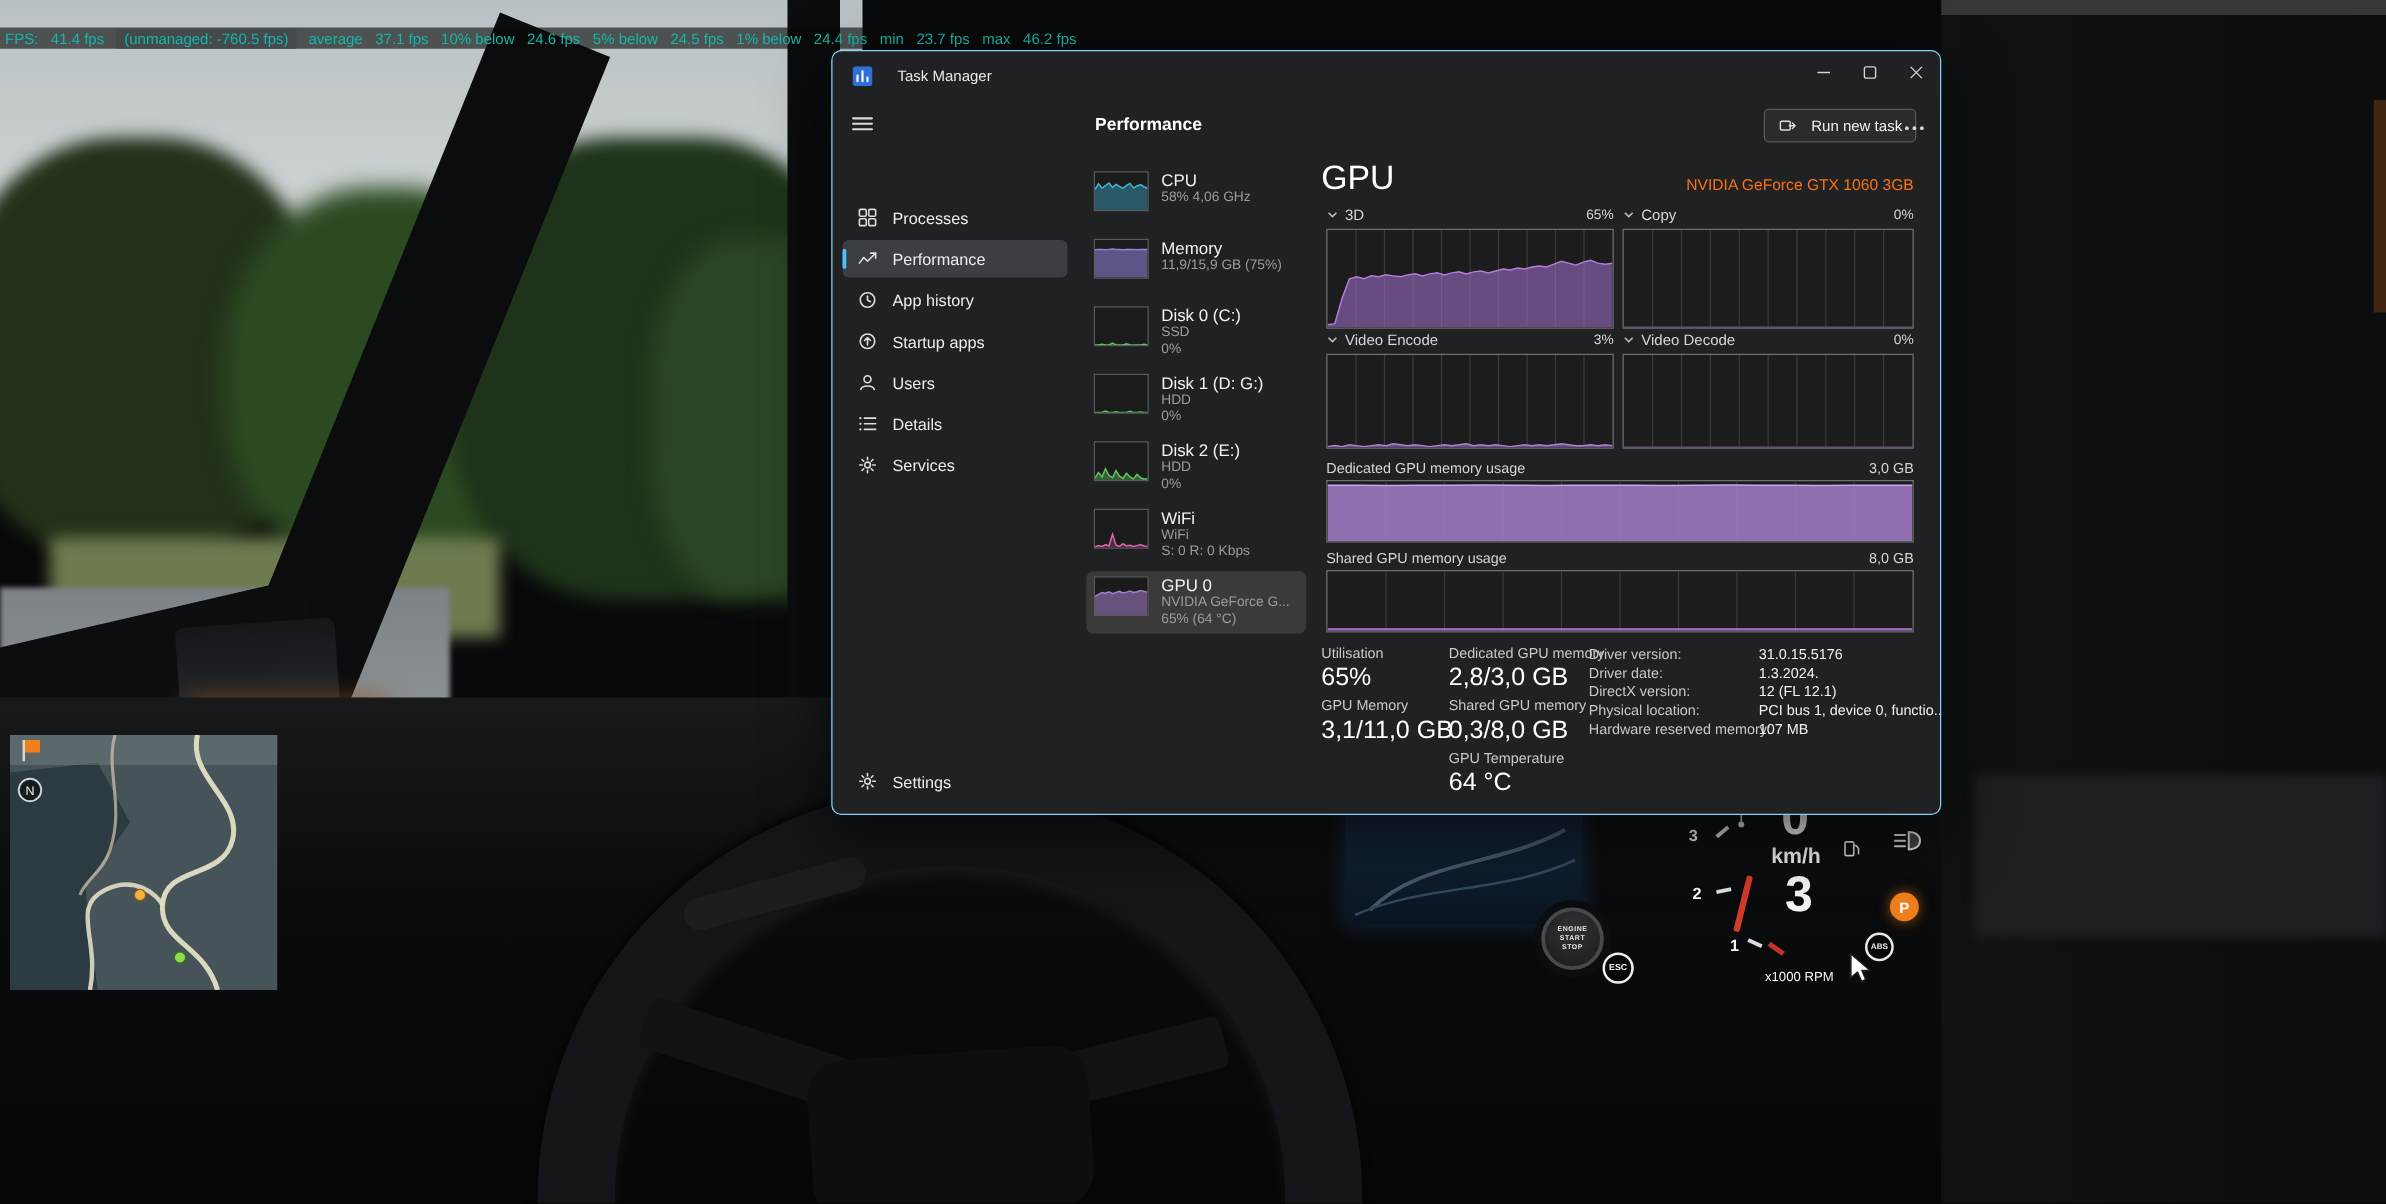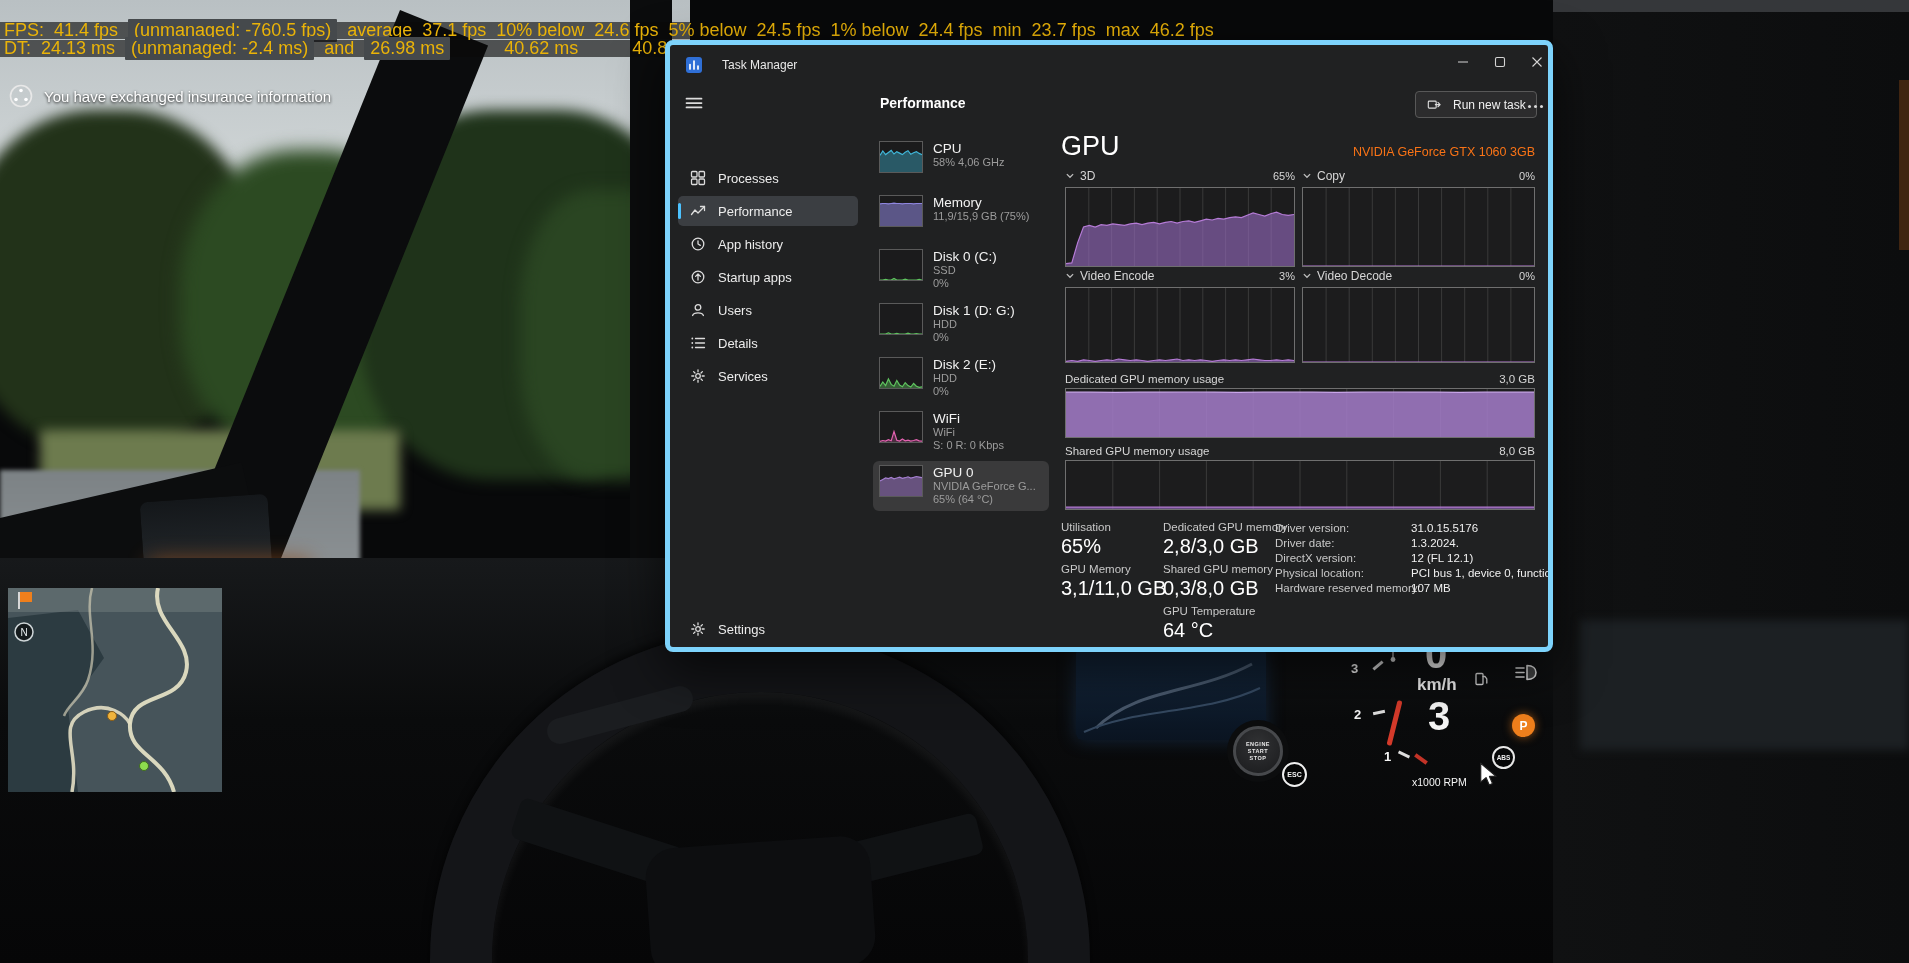--- a/index.html
+++ b/index.html
@@ -1,25 +1,25 @@
 <!DOCTYPE html>
 <html><head>
 <meta charset="utf-8">
 <style>
   *{margin:0;padding:0;box-sizing:border-box}
   html,body{background:#000}
   body{font-family:"Liberation Sans",sans-serif}
   #stage{position:relative;width:1909px;height:963px;overflow:hidden;background:#08090a}
   .dec{position:absolute;pointer-events:none}
   
-  .ov-row{position:absolute;display:flex;align-items:center;color:#eab308;font-size:18px;white-space:nowrap;z-index:30}
+  .ov-row{position:absolute;display:flex;align-items:center;color:#14b8a6;font-size:12px;white-space:nowrap;z-index:30}
   .ov-row .seg{margin-right:10px}
   .seg-hl{background:#45494c;padding:1px 6px;border-radius:1px}
   
-  .tm{position:absolute;left:665px;top:40px;width:888px;height:612px;background:#202122;border:5px solid #7dd3fc;border-radius:8px;box-shadow:0 18px 50px rgba(0,0,0,.65);z-index:40;overflow:hidden;color:#ececec}
+  .tm{position:absolute;left:665px;top:40px;width:888px;height:612px;background:#202122;border:1px solid #7dd3fc;border-radius:8px;box-shadow:0 18px 50px rgba(0,0,0,.65);z-index:40;overflow:hidden;color:#ececec}
   .tm .abs{position:absolute}
   .tm-ctl{width:37px;height:34px;display:flex;align-items:center;justify-content:center}
   .sb-item{position:relative;display:flex;align-items:center;gap:12px;height:30px;margin:3px 8px;padding-left:12px;border-radius:5px;font-size:13px;color:#ececec}
   .sb-item.sel{background:#3b3e42}
   .sb-item.sel::before{content:'';position:absolute;left:0;top:7px;bottom:7px;width:3px;border-radius:2px;background:#4cc2ff}
   .icn{width:16px;height:16px;flex:0 0 16px;display:inline-block}
   .icn svg{width:100%;height:100%;stroke:#dcdcdc;fill:none;stroke-width:1.3;stroke-linecap:round;stroke-linejoin:round}
   .metric{position:absolute;left:0;width:176px;height:50px;display:flex;gap:10px;padding:4px 6px;border-radius:6px}
   .metric.sel{background:#3a3a3b}
   .m-chart{width:44px;height:32px;border:1px solid #5a5a5a;background:#1b1b1c}
@@ -83,41 +83,20 @@
   <span class="seg">24.6 fps</span>
   <span class="seg">5% below</span>
   <span class="seg">24.5 fps</span>
   <span class="seg">1% below</span>
   <span class="seg">24.4 fps</span>
   <span class="seg">min</span>
   <span class="seg">23.7 fps</span>
   <span class="seg">max</span>
   <span class="seg">46.2 fps</span>
 </div>
-<div class="ov-row" style="left:0;top:40px;width:700px;height:17px;background:rgba(10,10,10,.62);padding-left:4px">
-  <span class="seg">DT:</span>
-  <span class="seg">24.13 ms</span>
-  <span class="seg seg-hl">(unmanaged: -2.4 ms)</span>
-  <span class="seg">and</span>
-  <span class="seg seg-hl">26.98 ms</span>
-  <span class="seg" style="margin-left:44px">40.62 ms</span>
-  <span class="seg" style="margin-left:44px">40.84 ms</span>
-  <span class="seg" style="margin-left:44px">40.97 ms</span>
-</div>
-<div class="hud" style="left:8px;top:83px;display:flex;align-items:center;gap:10px;z-index:30">
-  <span class="icn" style="width:26px;height:26px;flex:0 0 26px">
-    <svg viewBox="0 0 26 26" style="stroke:#e8e8e8;stroke-width:1.6">
-          <circle cx="13" cy="13" r="10.5"></circle>
-          <circle cx="13" cy="7.5" r="1.8" fill="#fff" stroke="none"></circle>
-          <circle cx="8" cy="16.5" r="1.8" fill="#fff" stroke="none"></circle>
-          <circle cx="18" cy="16.5" r="1.8" fill="#fff" stroke="none"></circle>
-        </svg>
-  </span>
-  <span style="font-size:15px;color:#fff;text-shadow:0 1px 3px #000">You have exchanged insurance information</span>
-</div>
 
 <div class="hud" style="left:8px;top:588px;width:214px;height:204px">
   <svg width="214" height="204" viewBox="0 0 214 204">
     <rect width="214" height="204" fill="#46545a"></rect>
     <polygon points="0,30 70,22 96,70 60,120 70,204 0,204" fill="#2c3b41"></polygon>
     <rect width="214" height="24" fill="#6f7a7c" opacity="0.55"></rect>
     <path d="M150,0 C142,34 186,52 178,84 C170,116 124,104 122,136 C120,166 156,168 166,204" stroke="#e3dfc4" stroke-width="4" fill="none" opacity="0.95"></path>
     <path d="M64,204 C72,162 48,138 76,124 C100,112 118,128 122,136" stroke="#e3dfc4" stroke-width="3.5" fill="none" opacity="0.9"></path>
     <path d="M84,0 C76,28 92,56 80,92 C74,110 60,116 56,128" stroke="#cdc9b2" stroke-width="2.5" fill="none" opacity="0.7"></path>
     <circle cx="104" cy="128" r="4.5" fill="#f0b43c" stroke="#8a5c14"></circle>

